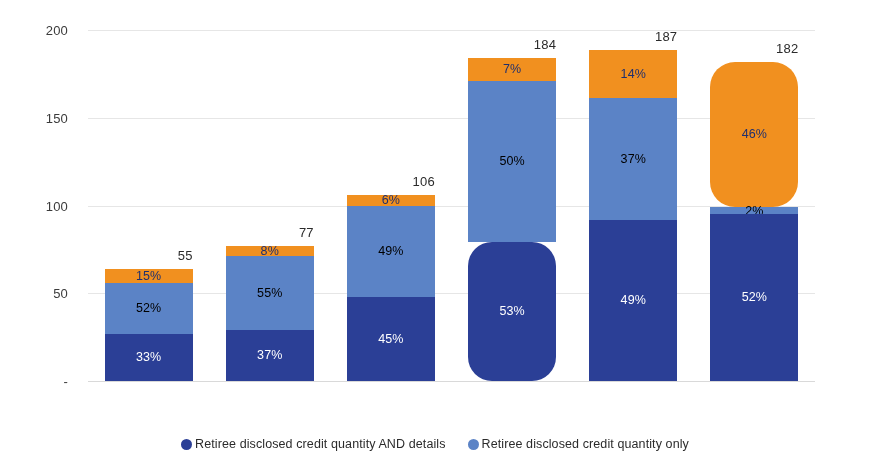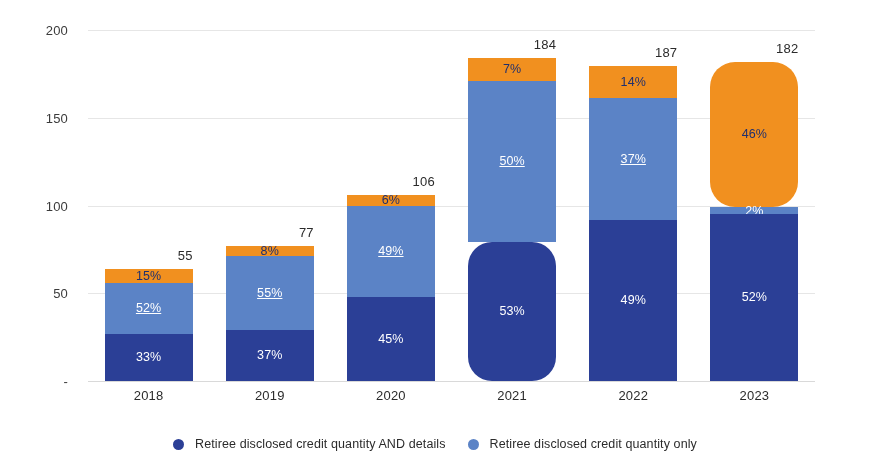--- a/index.html
+++ b/index.html
@@ -71,21 +71,21 @@
   .seg-label {
     font-size: 12.5px;
     line-height: 1;
     white-space: nowrap;
     letter-spacing: .1px;
   }
   .seg.s1 { background: #2b3f96; }
   .seg.s2 { background: #5b83c6; }
   .seg.s3 { background: #f1901f; }
   .seg.s1 .seg-label { color: #ffffff; }
-  .seg.s2 .seg-label { color: #ffffff; text-decoration: underline; }
+  .seg.s2 .seg-label { color: #000000; }
   .seg.s3 .seg-label { color: #1f2f6e; }
   .seg.thin .seg-label {
     position: absolute;
     left: 50%;
     transform: translateX(-50%);
   }
 
   .bar-total {
     position: absolute;
     bottom: 100%;
@@ -129,21 +129,21 @@
     top: 437px;
     width: 870px;
     display: flex;
     justify-content: center;
     align-items: center;
     gap: 22px;
   }
   .legend-item {
     display: flex;
     align-items: center;
-    gap: 11px;
+    gap: 3px;
   }
   .legend-swatch {
     width: 11px; height: 11px;
     border-radius: 50%;
     flex: 0 0 auto;
   }
   .legend-text {
     font-size: 12.5px;
     color: #2b2b2b;
     white-space: nowrap;
@@ -212,21 +212,21 @@
           </div>
           <div class="seg s2" style="height: 161.46px;">
             <span class="seg-label">50%</span>
           </div>
           <div class="seg s1" style="height: 138.645px; border-radius: 24px;">
             <span class="seg-label">53%</span>
           </div>
         </div>
         <div class="bar-group" style="left: 501.25px;">
           <div class="bar-total">187</div>
-          <div class="seg s3" style="height: 32px;">
+          <div class="seg s3" style="height: 48px;">
             <span class="seg-label">14%</span>
           </div>
           <div class="seg s2" style="height: 121.095px;">
             <span class="seg-label">37%</span>
           </div>
           <div class="seg s1" style="height: 161.46px;">
             <span class="seg-label">49%</span>
           </div>
         </div>
         <div class="bar-group" style="left: 622.417px;">
@@ -238,28 +238,20 @@
             <span class="seg-label">2%</span>
           </div>
           <div class="seg s1" style="height: 166.725px;">
             <span class="seg-label">52%</span>
           </div>
         </div>
       </div>
   </div>
 
   <div class="x-axis-line"></div>
-  <div class="x-labels">
-      <div class="x-label" style="left: 16.5833px;">2018</div>
-      <div class="x-label" style="left: 137.75px;">2019</div>
-      <div class="x-label" style="left: 258.917px;">2020</div>
-      <div class="x-label" style="left: 380.083px;">2021</div>
-      <div class="x-label" style="left: 501.25px;">2022</div>
-      <div class="x-label" style="left: 622.417px;">2023</div>
-    </div>
 
   <div class="legend">
       <div class="legend-item">
         <span class="legend-swatch" style="background: rgb(43, 63, 150);"></span>
         <span class="legend-text">Retiree disclosed credit quantity AND details</span>
       </div>
       <div class="legend-item">
         <span class="legend-swatch" style="background: rgb(91, 131, 198);"></span>
         <span class="legend-text">Retiree disclosed credit quantity only</span>
       </div>

